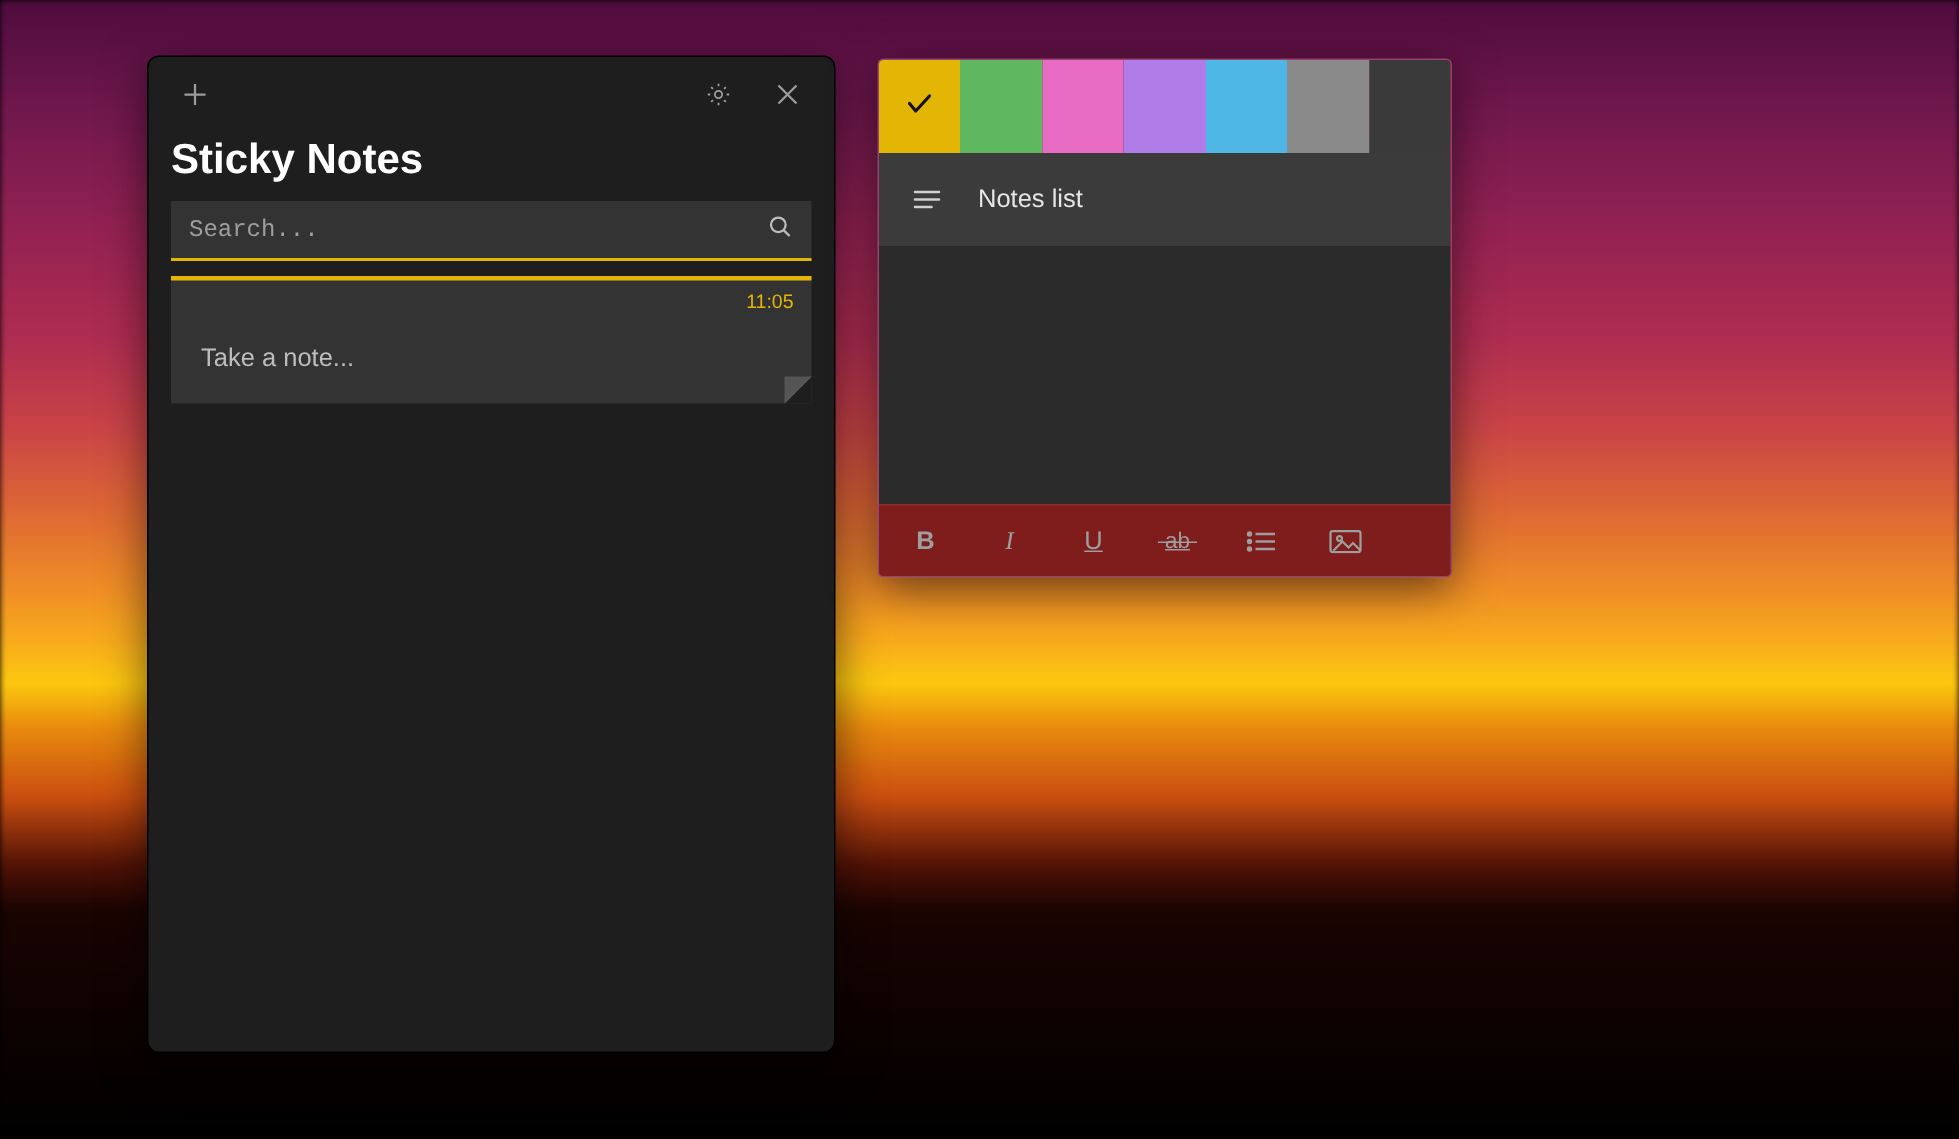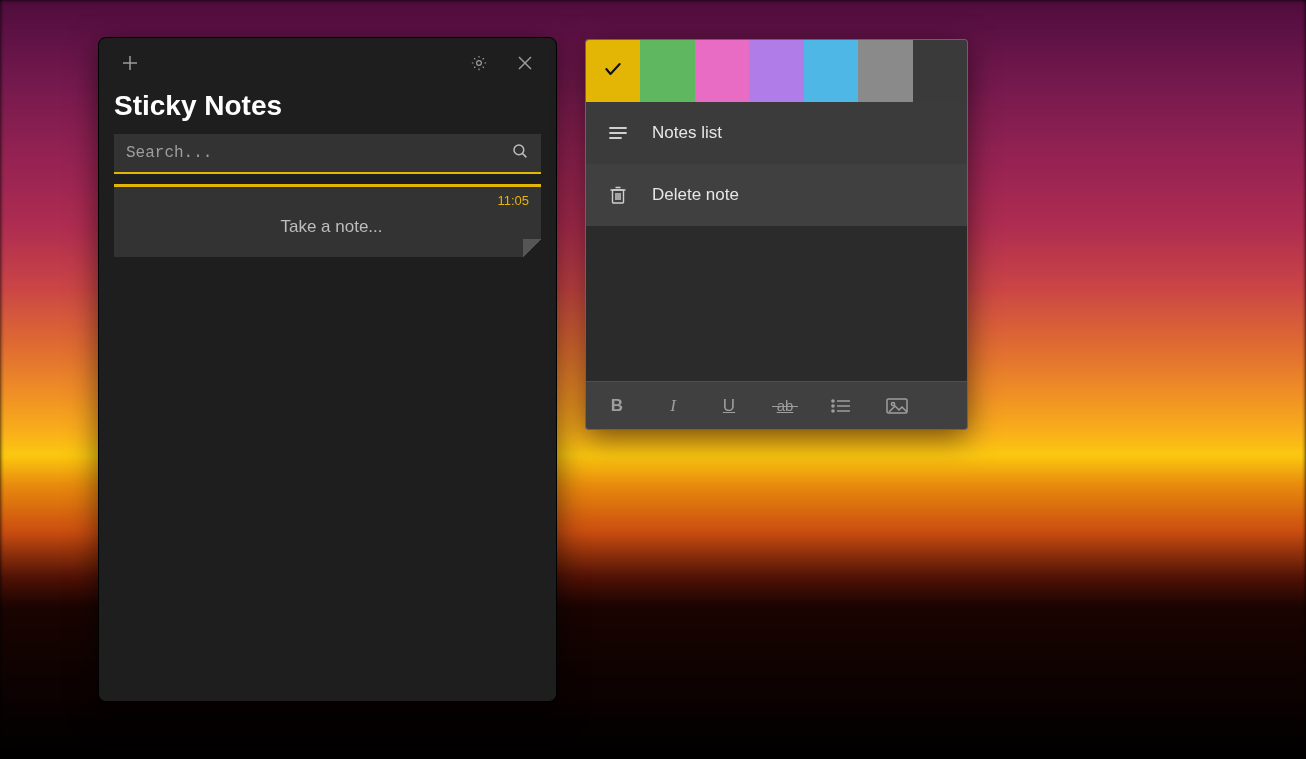--- a/index.html
+++ b/index.html
@@ -97,48 +97,47 @@
     font-family: Liberation Mono, monospace;
   }
   .search input::placeholder { color: #9e9e9e; }
   .search .search-icon { color: #bdbdbd; }
 
   .notes-list { padding: 0 15px; }
   .note-card {
     background: #333333;
     border-top: 3px solid #e3b505;
     position: relative;
-    padding: 12px 12px 20px 20px;
+    padding: 24px 12px 20px 20px;
     min-height: 68px;
   }
   .note-time {
     position: absolute;
     right: 12px; top: 6px;
     color: #e3b505;
     font-size: 13px;
   }
   .note-preview {
     color: #bdbdbd;
     font-size: 17px;
     margin-top: 18px;
-    text-align: center;
   }
   .dog-ear {
     position: absolute;
     right: 0; bottom: 0;
     width: 18px; height: 18px;
     background: linear-gradient(135deg, #555 0 50%, #1e1e1e 50% 100%);
   }
 
   
   .editor-window {
     position: absolute;
     left: 585px; top: 39px;
-    width: 383px; height: 391px;
-    background: #404040;
+    width: 383px; height: 346px;
+    background: #7f1d1d;
     border: 1px solid rgba(200,140,255,0.35);
     border-radius: 4px;
     box-shadow: 0 8px 30px rgba(0,0,0,0.55);
     display: flex;
     flex-direction: column;
     overflow: hidden;
     color: #e6e6e6;
   }
   .color-row {
     height: 62px;
@@ -263,33 +262,20 @@
     <span class="mi-icon">
       <svg width="18" height="14" viewBox="0 0 18 14" stroke="#d0d0d0" stroke-width="1.8" stroke-linecap="round">
         <line x1="1" y1="2" x2="17" y2="2"></line>
         <line x1="1" y1="7" x2="17" y2="7"></line>
         <line x1="1" y1="12" x2="12" y2="12"></line>
       </svg>
     </span>
     <span>Notes list</span>
   </div>
 
-  <div class="menu-item">
-    <span class="mi-icon">
-      <svg width="16" height="18" viewBox="0 0 16 18" fill="none" stroke="#d0d0d0" stroke-width="1.4">
-        <rect x="2.5" y="4" width="11" height="13" rx="1"></rect>
-        <line x1="0.5" y1="4" x2="15.5" y2="4"></line>
-        <line x1="5.5" y1="1.5" x2="10.5" y2="1.5"></line>
-        <line x1="6" y1="7" x2="6" y2="14"></line>
-        <line x1="8" y1="7" x2="8" y2="14"></line>
-        <line x1="10" y1="7" x2="10" y2="14"></line>
-      </svg>
-    </span>
-    <span>Delete note</span>
-  </div>
 
   <div class="editor-body"></div>
 
   <div class="format-bar">
     <span class="fb-btn fb-bold">B</span>
     <span class="fb-btn fb-italic">I</span>
     <span class="fb-btn fb-under">U</span>
     <span class="fb-btn fb-strike">ab</span>
     <span class="fb-btn">
       <svg width="20" height="16" viewBox="0 0 20 16" stroke="#9e9e9e" stroke-width="1.6" fill="#9e9e9e">

